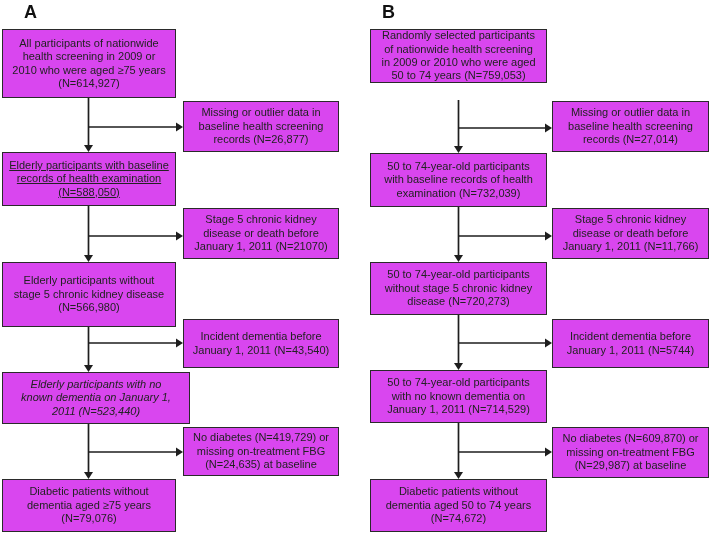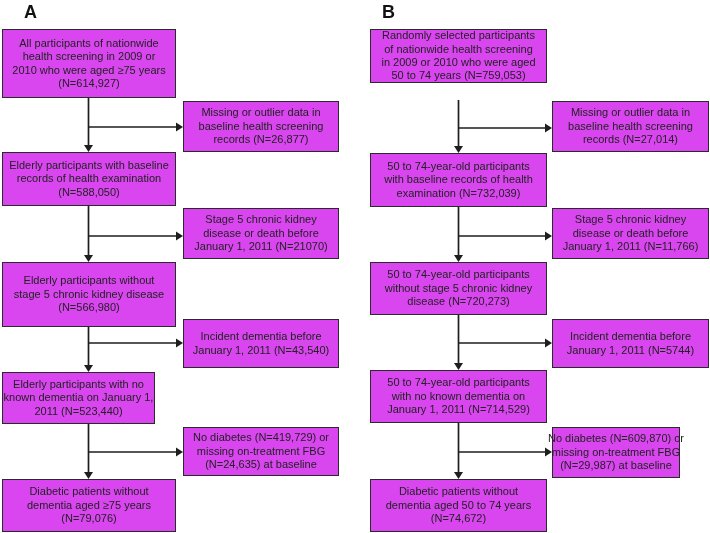--- a/index.html
+++ b/index.html
@@ -112,27 +112,27 @@
     </g>
   </svg>
 
   <div class="panel-label" style="left:24px;">A</div>
   <div class="panel-label" style="left:382px;">B</div>
 
   <div class="box" style="left:2px; top:29px; width:174px; height:69px;">All participants of nationwide
 health screening in 2009 or
 2010 who were aged ≥75 years
 (N=614,927)</div>
-  <div class="box" style="left:2px; top:152px; width:174px; height:54px;">Elderly participants with baseline
+  <div class="box" style="left:2px; top:152px; width:174px; height:54px;text-decoration:underline;">Elderly participants with baseline
 records of health examination
 (N=588,050)</div>
   <div class="box" style="left:2px; top:262px; width:174px; height:65px;">Elderly participants without
 stage 5 chronic kidney disease
 (N=566,980)</div>
-  <div class="box" style="left:2px; top:372px; width:153px; height:52px;">Elderly participants with no
+  <div class="box" style="left:2px; top:372px; width:188px; height:52px;font-style:italic;">Elderly participants with no
 known dementia on January 1,
 2011 (N=523,440)</div>
   <div class="box" style="left:2px; top:479px; width:174px; height:53px;">Diabetic patients without
 dementia aged ≥75 years
 (N=79,076)</div>
 
   <div class="box" style="left:183px; top:101px; width:156px; height:51px;">Missing or outlier data in
 baseline health screening
 records (N=26,877)</div>
   <div class="box" style="left:183px; top:208px; width:156px; height:51px;">Stage 5 chronic kidney
@@ -162,17 +162,17 @@
 (N=74,672)</div>
 
   <div class="box" style="left:552px; top:101px; width:157px; height:51px;">Missing or outlier data in
 baseline health screening
 records (N=27,014)</div>
   <div class="box" style="left:552px; top:208px; width:157px; height:51px;">Stage 5 chronic kidney
 disease or death before
 January 1, 2011 (N=11,766)</div>
   <div class="box" style="left:552px; top:319px; width:157px; height:49px;">Incident dementia before
 January 1, 2011 (N=5744)</div>
-  <div class="box" style="left:552px; top:427px; width:128px; height:51px;">No diabetes (N=609,870) or
+  <div class="box" style="left:552px; top:427px; width:157px; height:51px;">No diabetes (N=609,870) or
 missing on-treatment FBG
 (N=29,987) at baseline</div>
 
 </div>
 
 </body></html>

